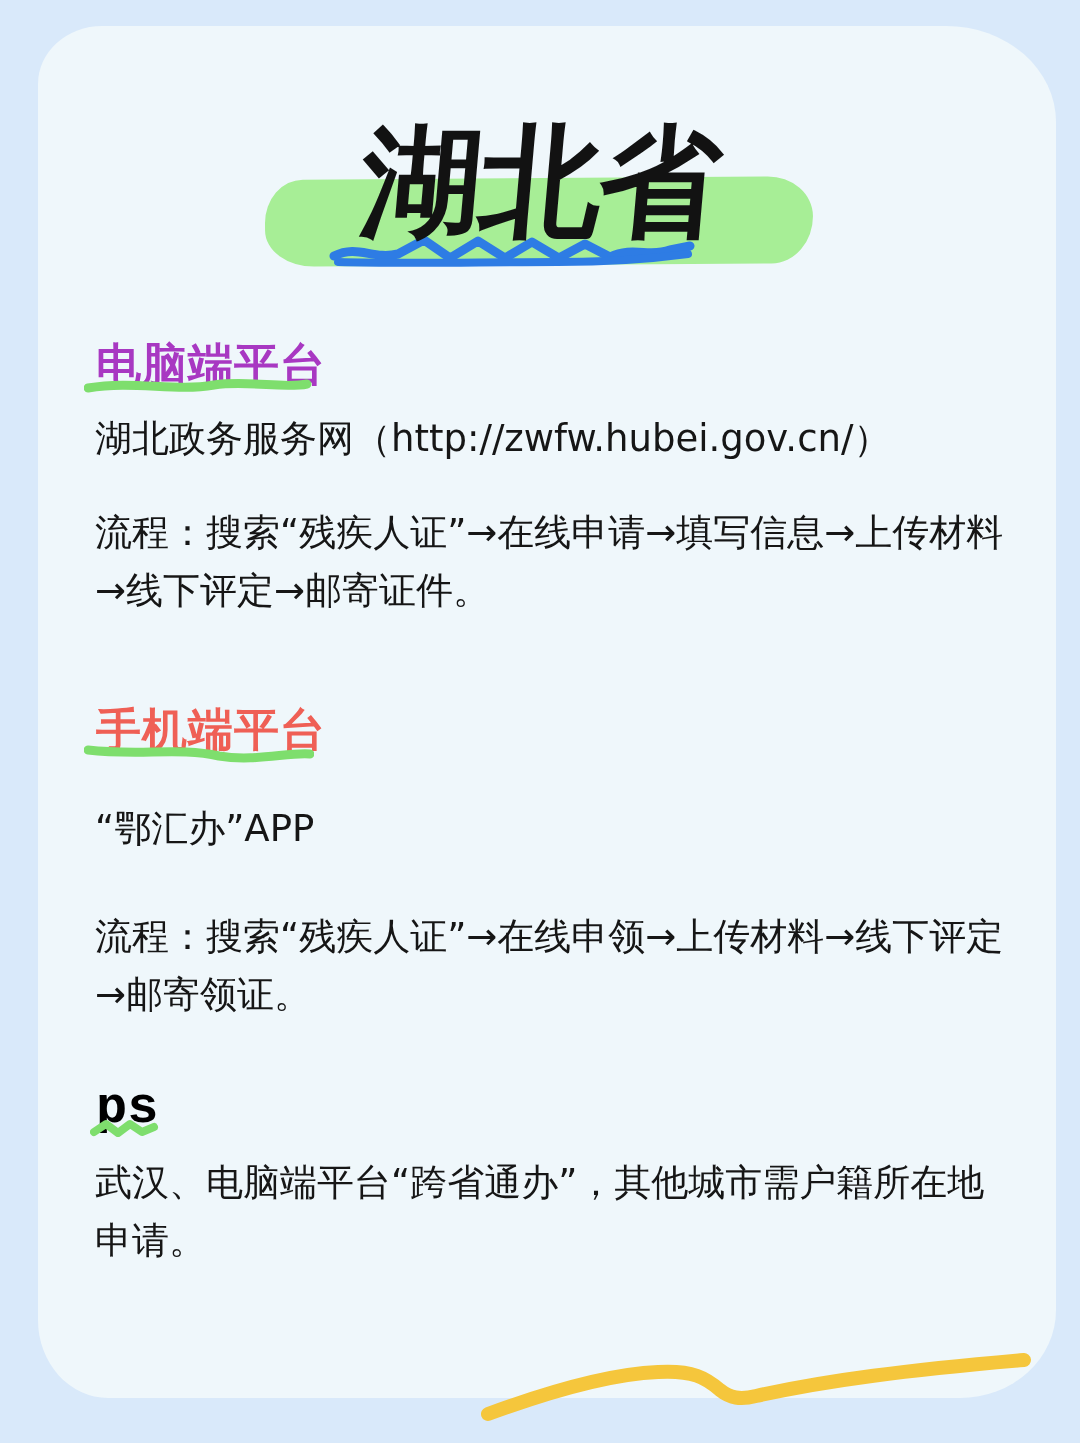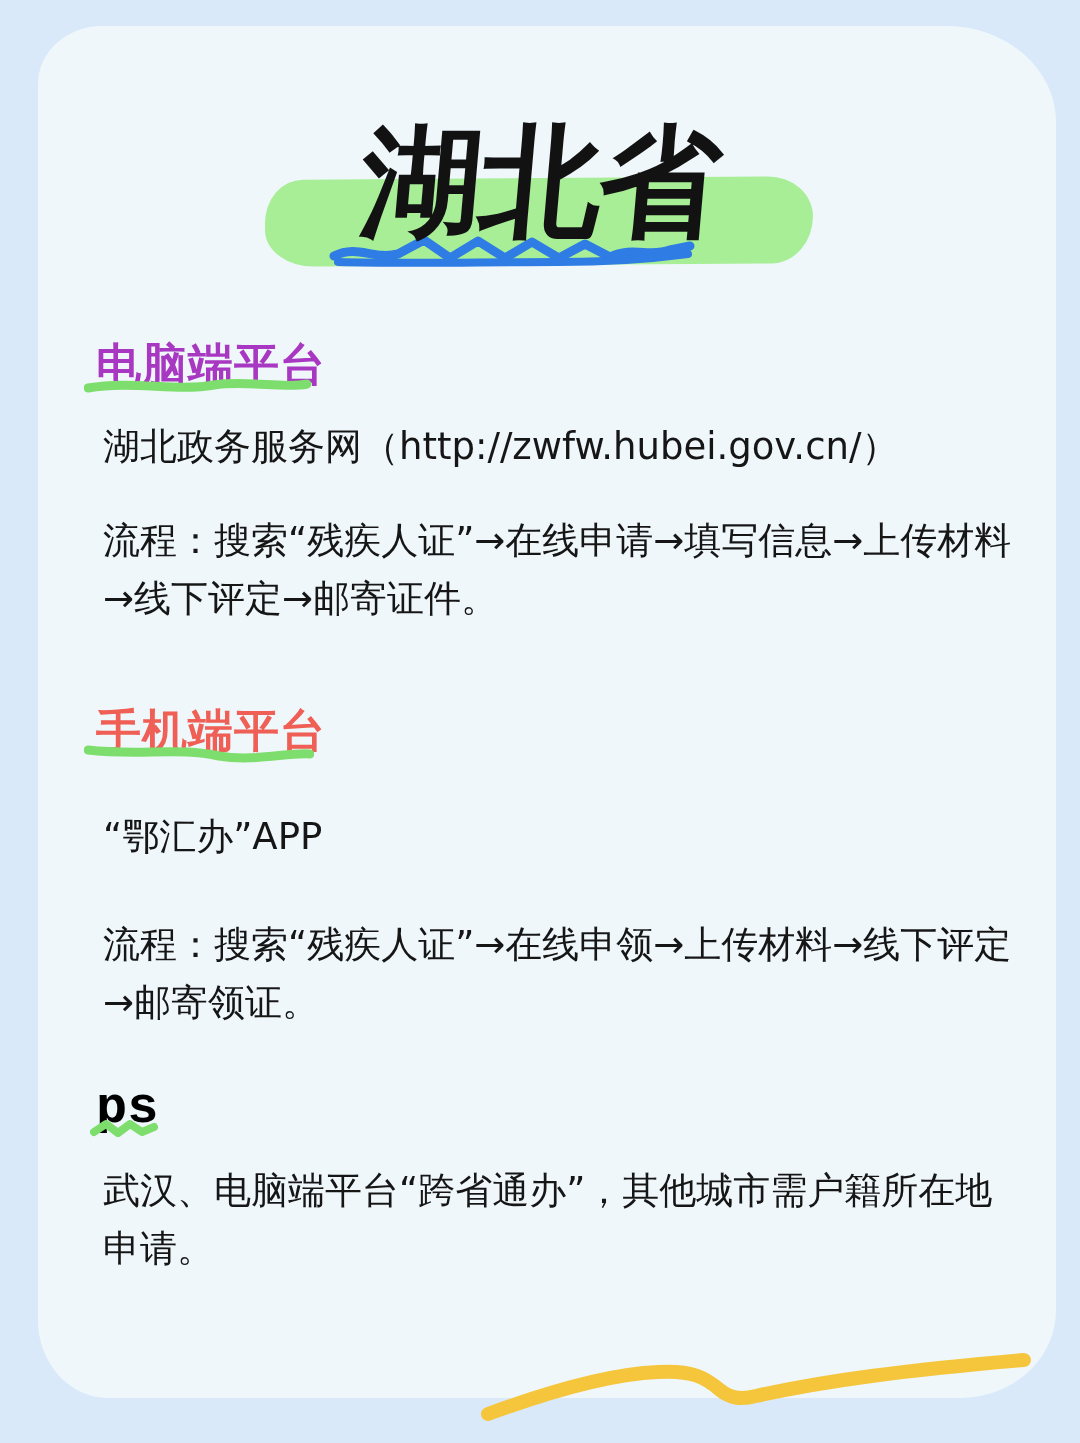--- a/index.html
+++ b/index.html
@@ -51,31 +51,31 @@
   .sec-heading{
     position:absolute;
     left:87px;
     margin:9px;
     font-size:45px;
     line-height:1.15;
     font-weight:800;
     letter-spacing:1px;
   }
   .heading-pc{top:330px;color:#a838c2;}
-  .heading-mobile{top:696px;color:#ef5f55;}
+  .heading-mobile{top:696px;color:#ef5f55;font-family:Liberation Serif, serif;}
   .heading-ps{top:1070px;color:#000000;font-size:52px;letter-spacing:0;font-family:Liberation Mono, monospace;}
   .heading-underline{position:absolute;}
   .ul-pc{left:84px;top:376px;}
   .ul-mobile{left:84px;top:742px;}
   .ul-ps{left:90px;top:1118px;}
   .body-text{
     position:absolute;
     left:87px;
     width:912px;
-    margin:16px;
+    margin:8px;
     font-size:37px;
     line-height:58px;
     font-weight:500;
     color:#161616;
     word-break:break-word;
     overflow-wrap:break-word;
   }
   .platform-pc{top:402px;}
   .flow-pc{top:496px;}
   .platform-mobile{top:792px;}

